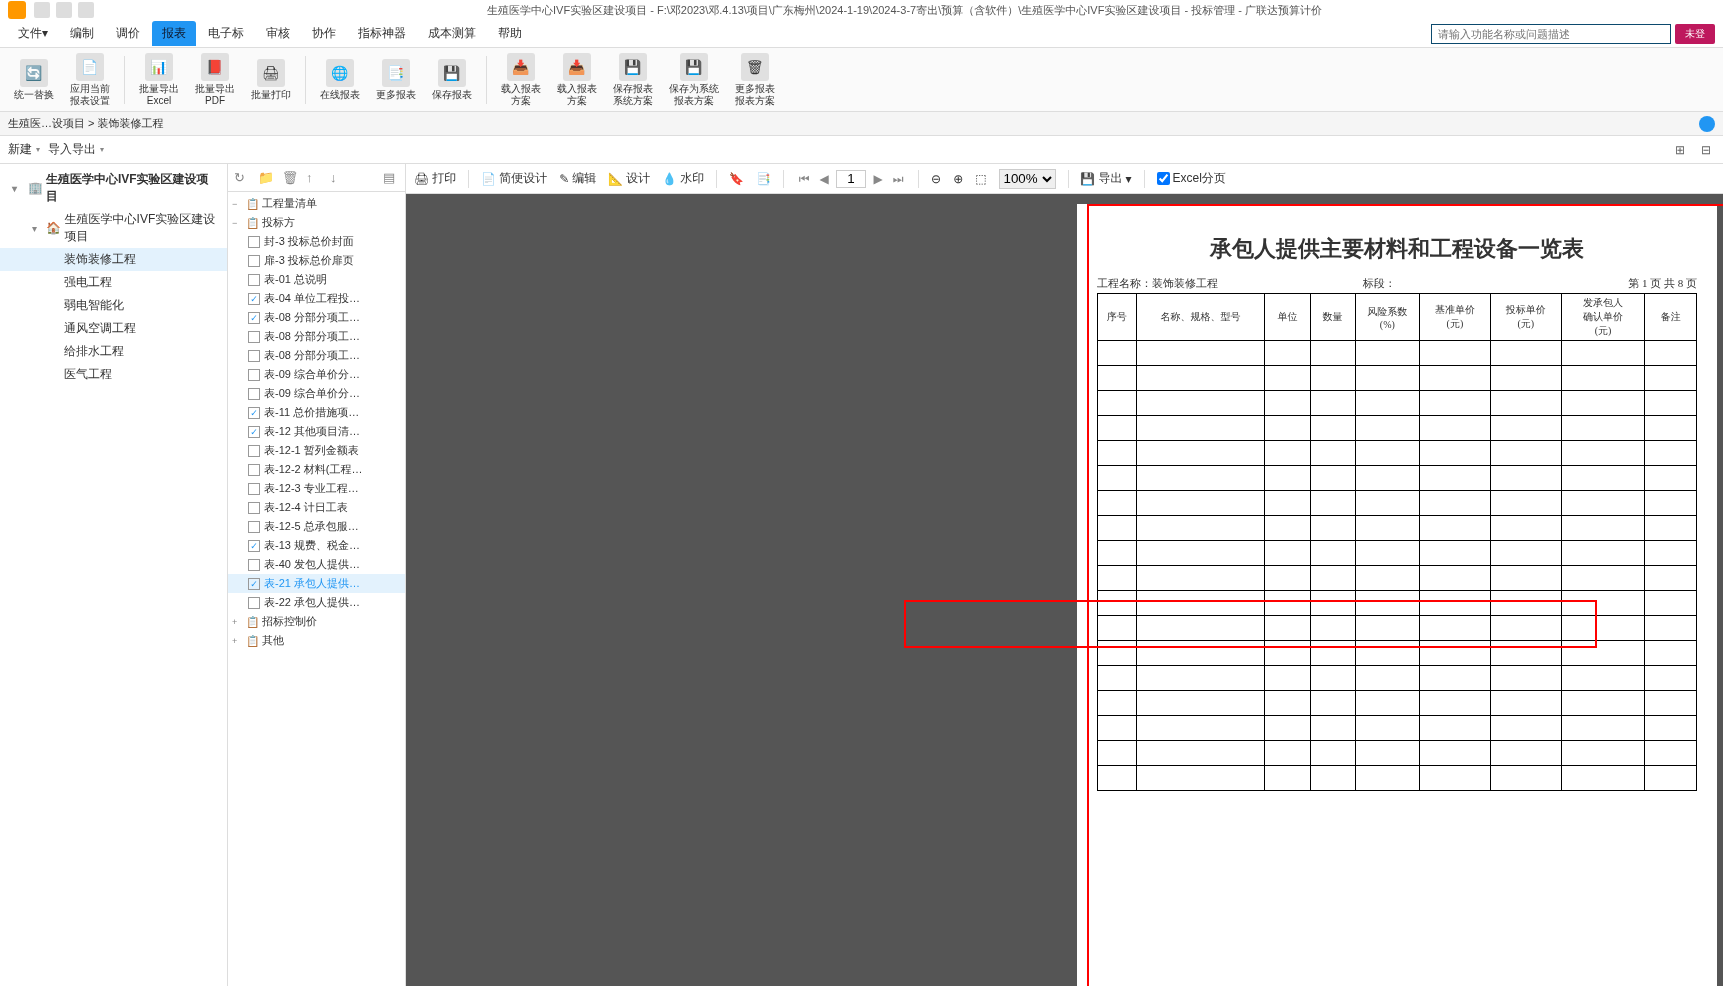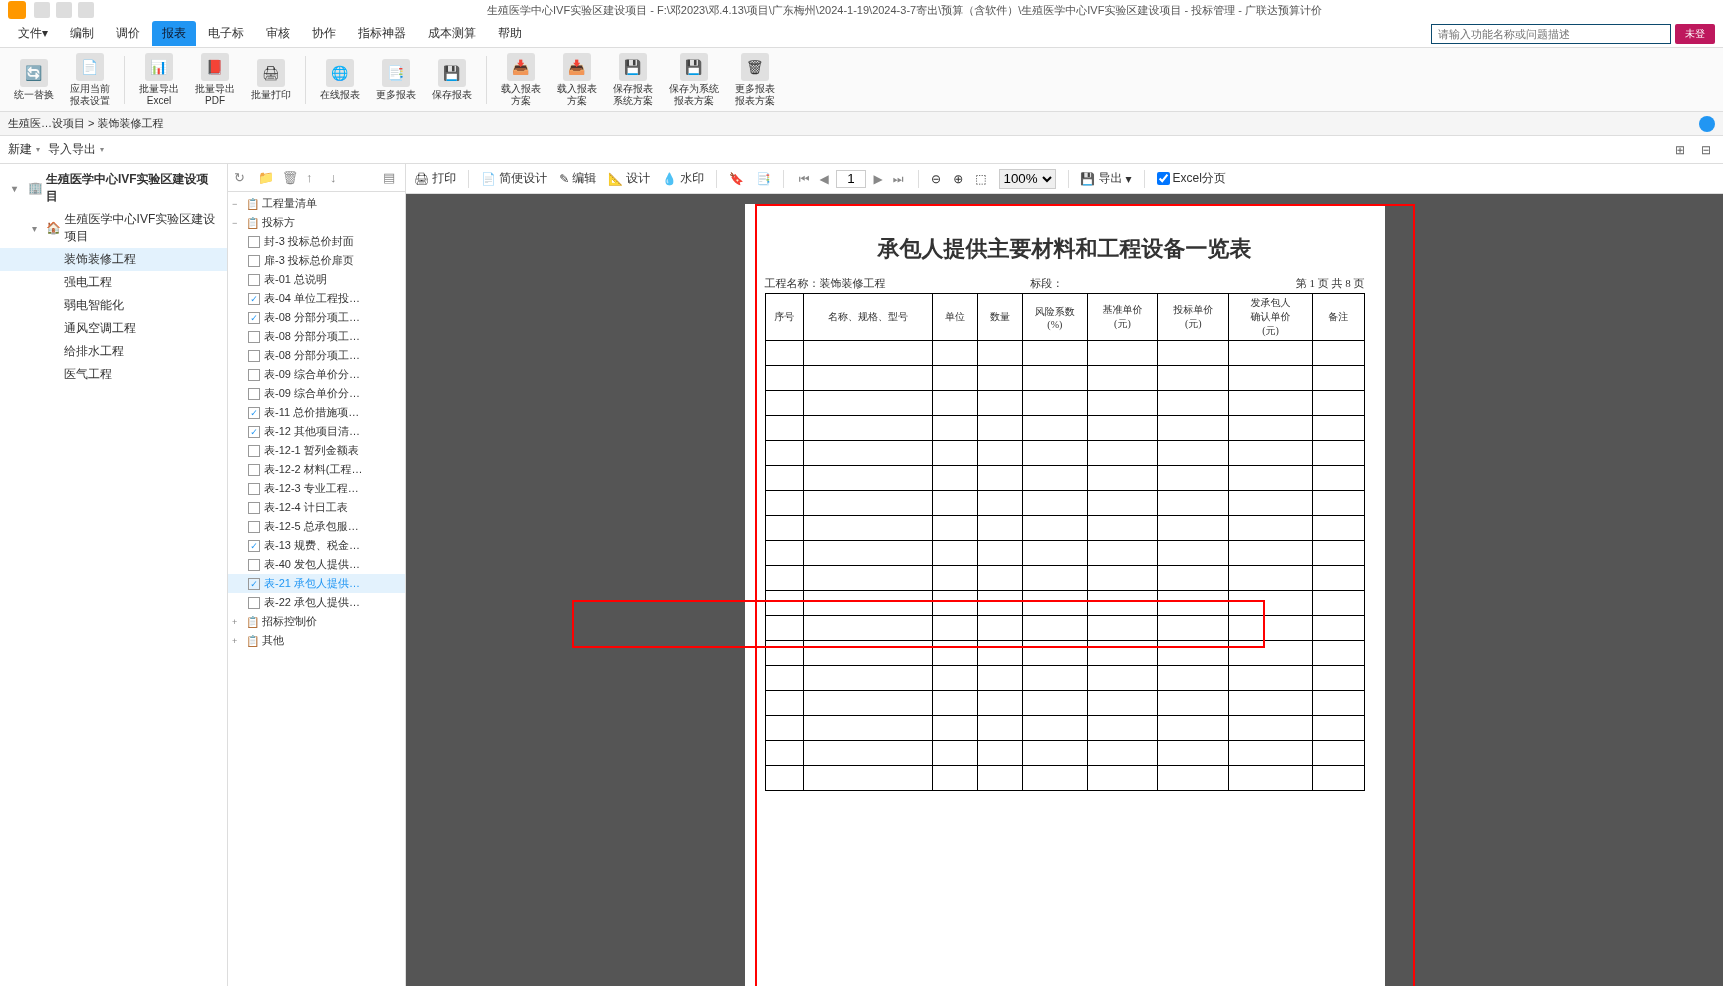--- a/index.html
+++ b/index.html
@@ -51,21 +51,21 @@
 .preview { flex: 1; background: #555; display: flex; flex-direction: column; }
 .preview-tools { height: 30px; background: #fff; border-bottom: 1px solid #ddd; display: flex; align-items: center; padding: 0 8px; gap: 12px; font-size: 12px; }
 .preview-tools .pbtn { cursor: pointer; display: flex; align-items: center; gap: 3px; }
 .preview-tools .psep { width: 1px; height: 18px; background: #ddd; }
 .preview-tools .pnav { display: flex; gap: 4px; align-items: center; }
 .preview-tools .pnav input { width: 30px; height: 18px; text-align: center; border: 1px solid #ccc; }
 .preview-tools .pnav .navb { width: 16px; cursor: pointer; color: #888; text-align: center; }
 .preview-tools select { height: 20px; border: 1px solid #ccc; }
 .preview-tools .ck { display: flex; align-items: center; gap: 3px; }
 .preview-tools .ck input { width: 13px; height: 13px; }
-.preview-area { flex: 1; overflow: auto; display: flex; justify-content: center; padding: 10px 0; position: relative; }
+.preview-area { flex: 1; overflow: auto; display: flex; justify-content: flex-end; padding: 10px 6px; position: relative; }
 .paper-wrap { position: relative; }
 .paper { width: 640px; height: 820px; background: #fff; padding: 30px 20px; position: relative; }
 .red-frame { position: absolute; border: 2px solid red; pointer-events: none; }
 .red1 { top: 0; left: 10px; right: -30px; bottom: -30px; }
 .doc-title { text-align: center; font-size: 22px; font-family: SimSun, serif; margin-bottom: 12px; font-weight: bold; }
 .doc-sub { text-align: center; font-size: 14px; font-family: SimSun, serif; margin-bottom: 24px; }
 .doc-meta { display: flex; font-size: 11px; font-family: SimSun, serif; margin-bottom: 2px; }
 .doc-meta .m1 { flex: 1; }
 .doc-meta .m2 { flex: 1; text-align: left; }
 .doc-meta .m3 { text-align: right; }

